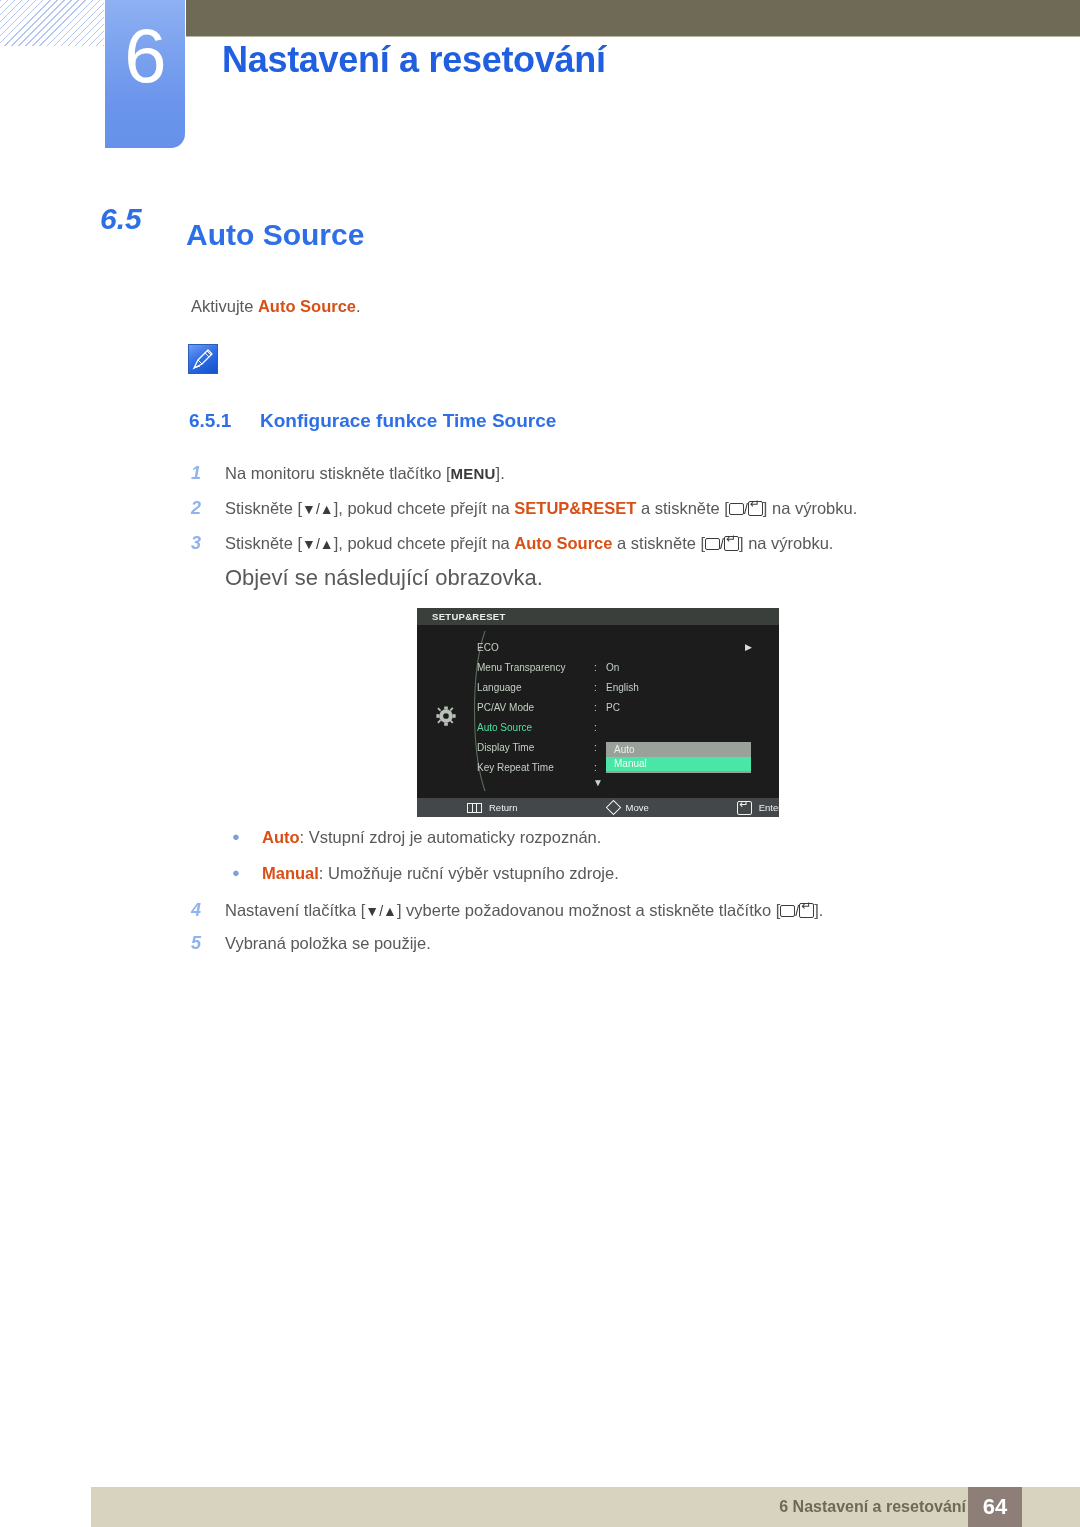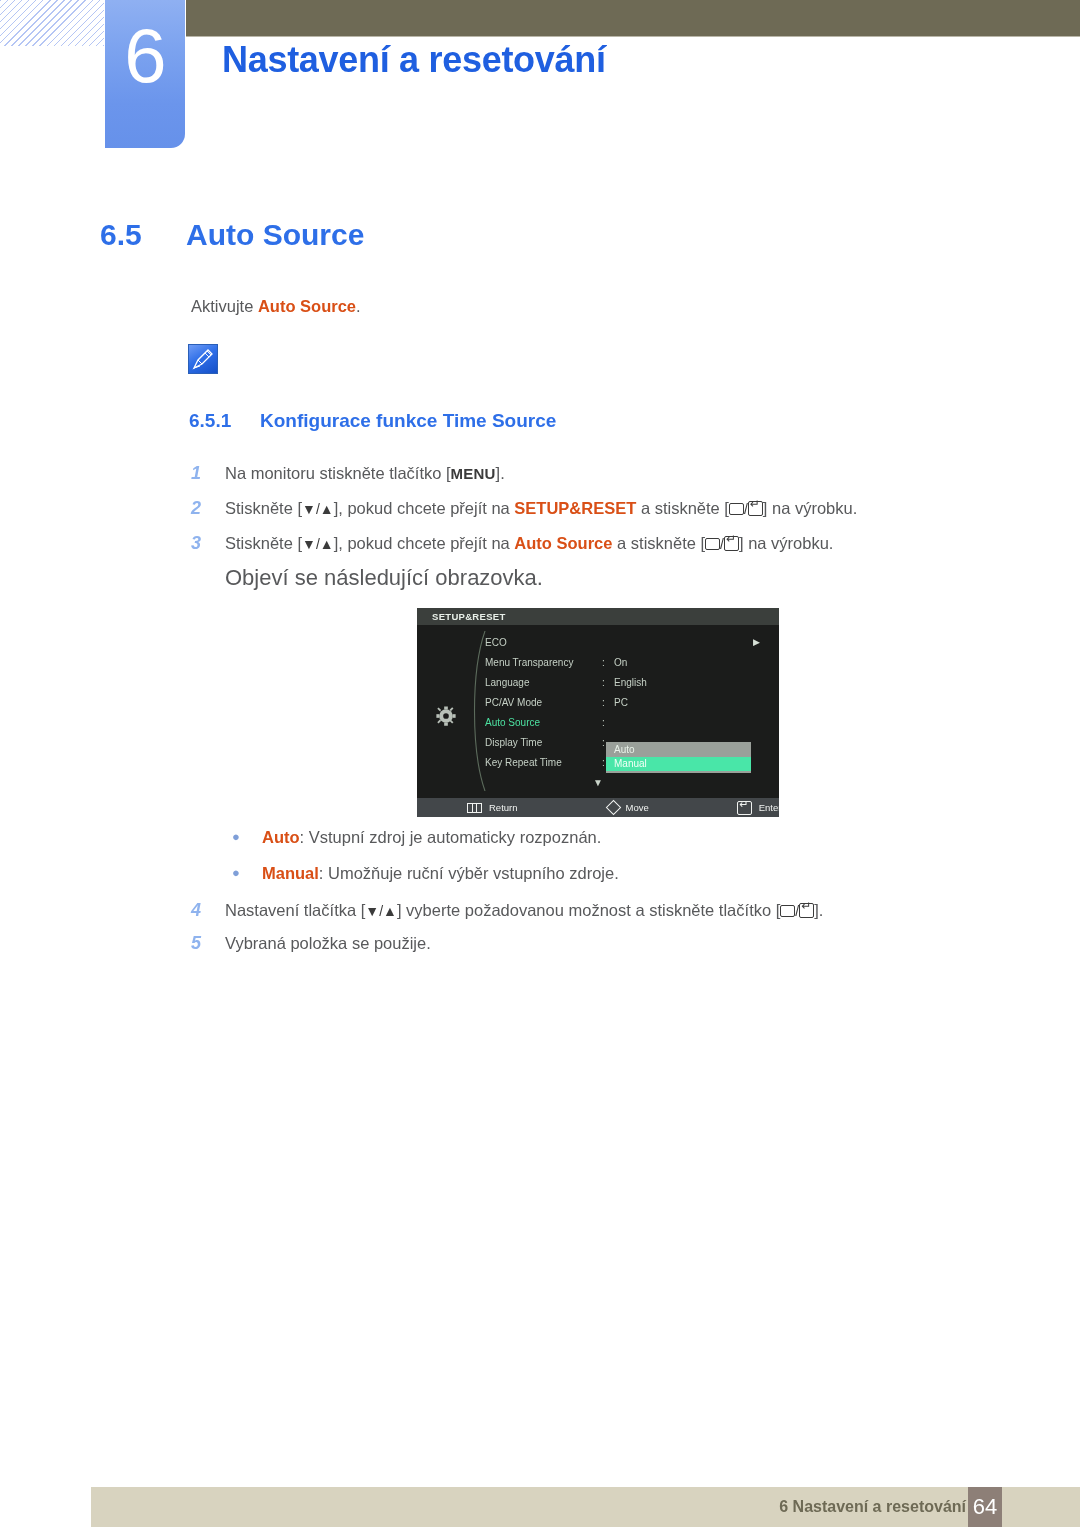--- a/index.html
+++ b/index.html
@@ -58,24 +58,25 @@
     left: 222px; top: 39px;
     color: #1f5fe0;
     font-size: 36px;
     font-weight: bold;
     letter-spacing: -0.3px;
   }
 
   
   .sec-num {
     position: absolute;
-    left: 100px; top: 218px;
+    left: 100px; top: 202px;
     color: #2e6fe8;
     font-size: 30px;
     font-weight: bold;
+    font-style: italic;
   }
   .sec-title {
     position: absolute;
     left: 186px; top: 218px;
     color: #2e6fe8;
     font-size: 30px;
     font-weight: bold;
   }
 
   
@@ -235,24 +236,24 @@
     width: 22px; height: 22px;
   }
   .osd-rows {
     position: absolute;
     left: 60px; top: 12px;
     width: 300px;
   }
   .osd-row {
     height: 20px;
     display: flex;
+    align-items: center;
     font-size: 10px;
     color: #c5d0c5;
     position: relative;
-    margin-left: 8px;
   }
   .osd-row .lbl { width: 117px; }
   .osd-row .colon { width: 12px; color: #c5d0c5; }
   .osd-row .val { flex: 1; }
   .osd-row.sel .lbl { color: #4ce0a0; }
   .osd-arrow {
     position: absolute;
     left: 268px;
     color: #d6e0d6;
     font-size: 9px;
@@ -344,25 +345,25 @@
   .foottext {
     position: absolute;
     right: 114px; top: 1498px;
     color: #6e6a55;
     font-size: 16px;
     font-weight: bold;
   }
   .pagebox {
     position: absolute;
     left: 968px; top: 1487px;
-    width: 34px; height: 40px;
+    width: 54px; height: 40px;
     background: #8d7f77;
     color: #ffffff;
     font-size: 22px;
-    font-weight: normal;
+    font-weight: bold;
     display: flex;
     align-items: center;
     justify-content: center;
   }
 </style>
 </head>
 <body>
 
 <div class="hatch"></div>
 <div class="olivebar"></div>

